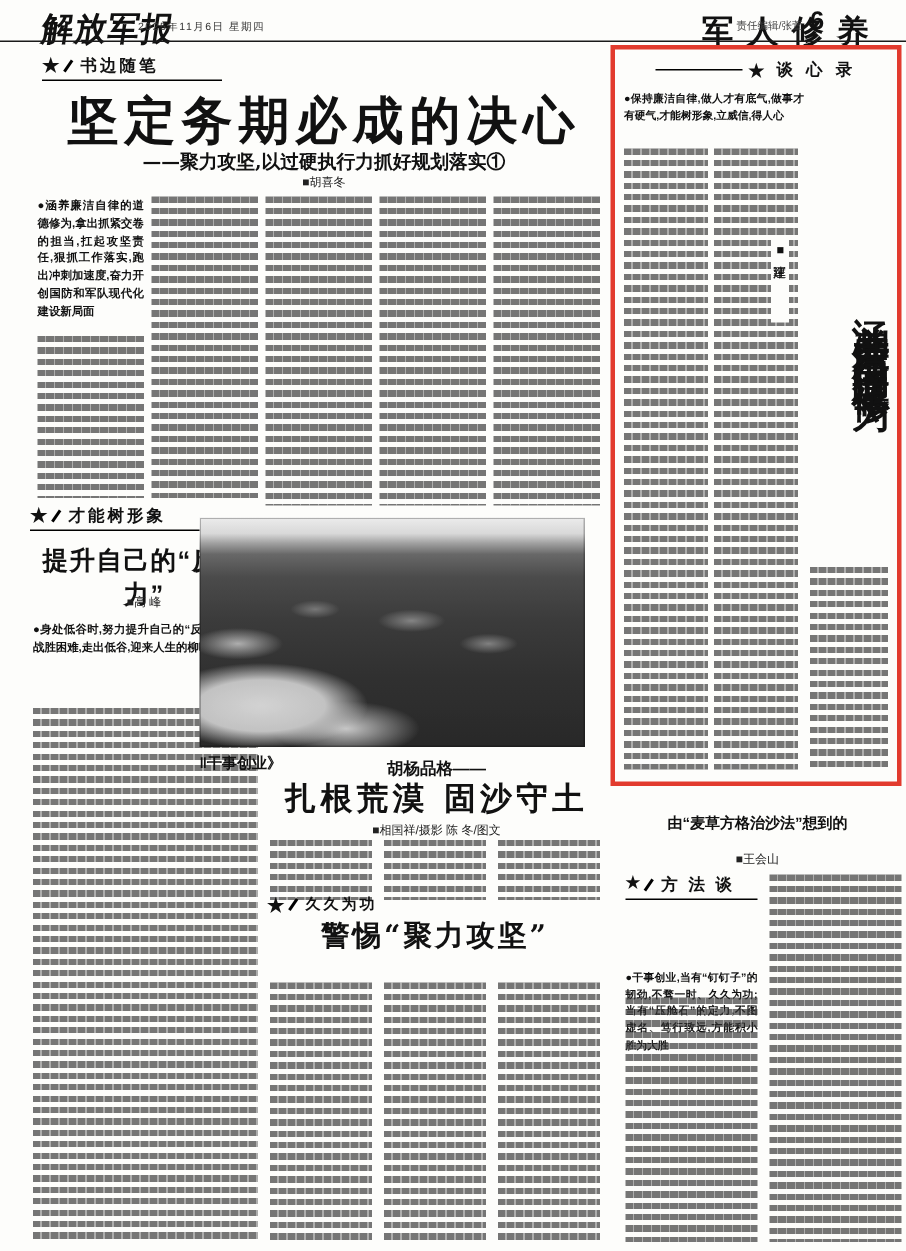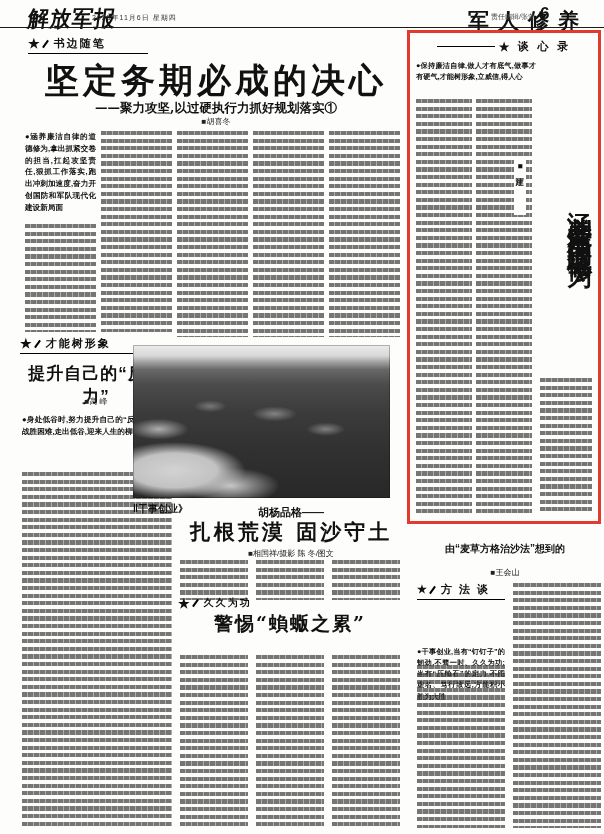--- a/index.html
+++ b/index.html
@@ -122,21 +122,21 @@
   <div class="abs byline" style="left:180px;top:548px;width:222px;">■相国祥/摄影  陈 冬/图文</div>
   <div class="abs stripes" style="left:180px;top:560px;width:68px;height:40px;"></div>
   <div class="abs stripes" style="left:256px;top:560px;width:68px;height:40px;"></div>
   <div class="abs stripes" style="left:332px;top:560px;width:68px;height:40px;"></div>
 
   <div class="abs sec-head" style="left:178px;top:596px;">
     <span class="star">★</span>
       <span class="slash"></span>
     <span class="lbl" style="font-size:10px;">久久为功</span>
   </div>
-  <div class="abs h-book" style="left:178px;top:611px;width:224px;">警惕“蝜蝂之累”</div>
+  <div class="abs h-book" style="left:178px;top:611px;width:224px;">警惕“聚力攻坚”</div>
   <div class="abs stripes" style="left:180px;top:655px;width:68px;height:173px;"></div>
   <div class="abs stripes" style="left:256px;top:655px;width:68px;height:173px;"></div>
   <div class="abs stripes" style="left:332px;top:655px;width:68px;height:173px;"></div>
 
   <div class="abs talk-box" style="left:407px;top:30px;width:188px;height:488px;">
     <div class="abs talk-head" style="left:0;top:6px;width:100%;">
       <span class="line"></span>
       <span class="star" style="font-size:12px;">★</span>
         <span class="slash"></span>
       <span class="lbl" style="font-size:11px;letter-spacing:3px;font-family:Liberation Serif, serif;">谈 心 录</span>

